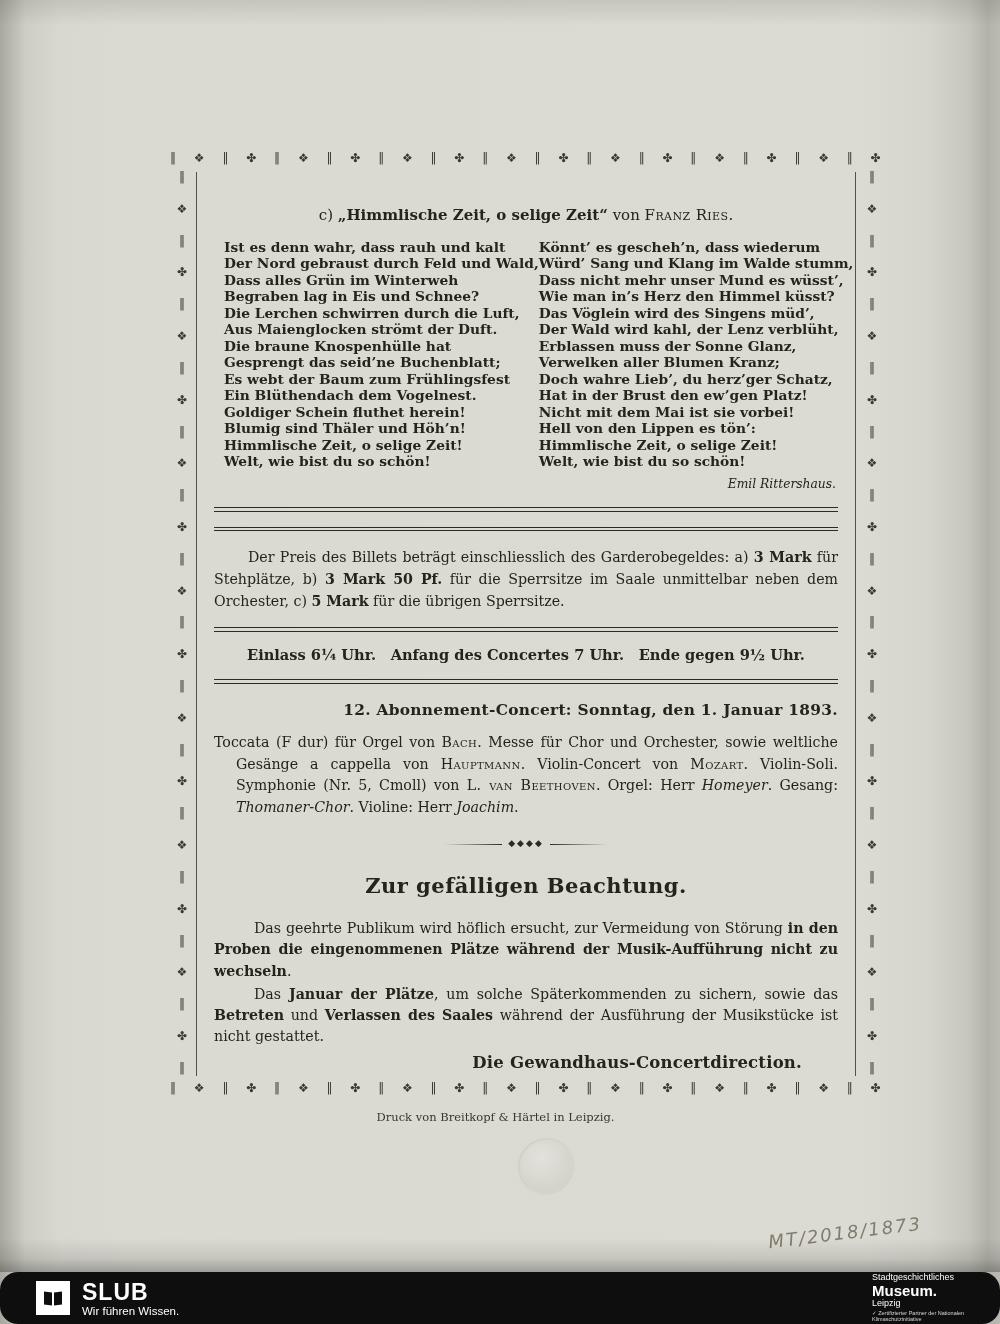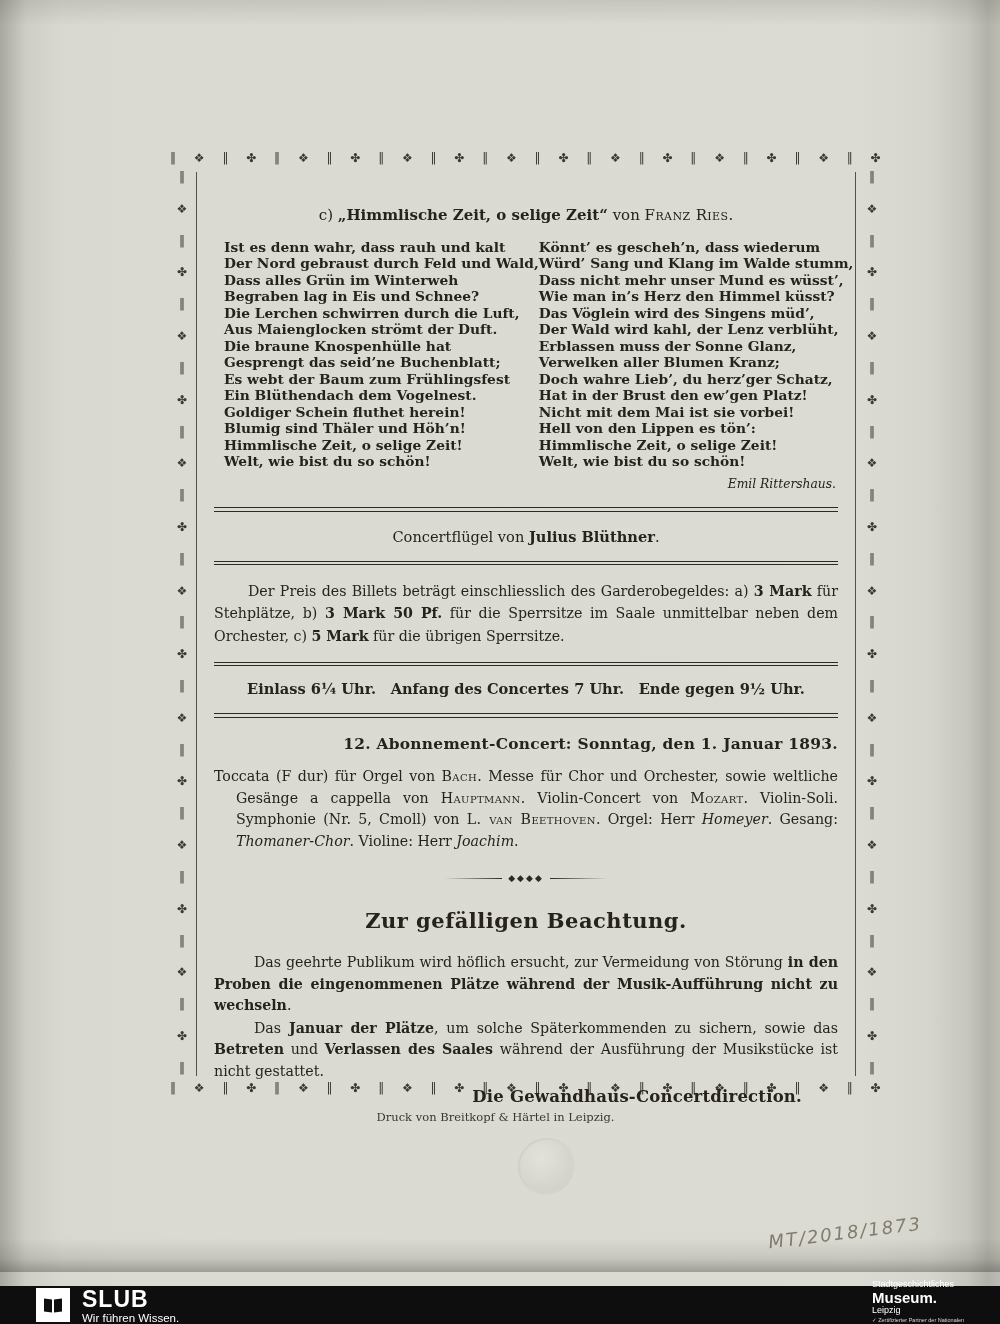--- a/index.html
+++ b/index.html
@@ -76,23 +76,23 @@
   .emboss-stamp { position:absolute; left:518px; top:1138px; width:58px; height:58px;
     border-radius:50%;
     background:radial-gradient(circle at 40% 35%, rgba(255,255,255,.35), rgba(0,0,0,.06) 60%, rgba(0,0,0,.10));
     box-shadow: inset 1px 1px 2px rgba(0,0,0,.12), inset -1px -1px 2px rgba(255,255,255,.4);
     opacity:.55; }
   .handwritten { position:absolute; left:768px; top:1222px; transform:rotate(-7deg);
     font-family:"DejaVu Sans", sans-serif; font-style:italic;
     color:#827c6e; font-size:18px; letter-spacing:2px; }
 
   
-  .footer { position:absolute; left:0; right:0; bottom:0; height:38px; background:#0e0e0e;
+  .footer { position:absolute; left:0; right:0; bottom:0; height:52px; background:#0e0e0e;
     color:#fff; display:flex; align-items:center; justify-content:space-between;
-    font-family:"Liberation Sans", sans-serif; }
+    font-family:"Liberation Sans", sans-serif;border-radius:18px; }
   .slub-block { display:flex; align-items:center; gap:12px; padding-left:36px; }
   .slub-logo { width:34px; height:34px; background:#fff; display:flex; align-items:center; justify-content:center; }
   .slub-book { width:18px; height:13px; position:relative; }
   .slub-book::before, .slub-book::after { content:""; position:absolute; top:0; width:8px; height:13px; background:#0e0e0e; }
   .slub-book::before { left:0; transform:skewY(8deg); }
   .slub-book::after  { right:0; transform:skewY(-8deg); }
   .slub-text .name { font-weight:bold; font-size:23px; line-height:24px; letter-spacing:1px; }
   .slub-text .tagline { font-size:11.5px; margin-top:1px; }
   .museum-block { padding-right:22px; width:128px; line-height:1.05; }
   .museum-block .l1 { font-size:9px; }
@@ -149,21 +149,20 @@
             <div class="poem-line">Hell von den Lippen es tön’:</div>
             <div class="poem-line">Himmlische Zeit, o selige Zeit!</div>
             <div class="poem-line">Welt, wie bist du so schön!</div>
           </div>
       </div>
 
       <div class="poet">Emil Rittershaus.</div>
 
       <div class="dbl-rule"></div>
 
-      <div class="piano-line"><span>Concertflügel von </span><span class="b">Julius Blüthner</span><span>.</span></div>
 
       <div class="dbl-rule"></div>
 
       <div class="price"><span>Der Preis des Billets beträgt einschliesslich des Garderobegeldes: a) </span><span class="b">3 Mark</span><span> für Stehplätze, b) </span><span class="b">3 Mark 50 Pf.</span><span> für die Sperrsitze im Saale unmittelbar neben dem Orchester, c) </span><span class="b">5 Mark</span><span> für die übrigen Sperrsitze.</span></div>
 
       <div class="dbl-rule"></div>
 
       <div class="times">Einlass 6¼ Uhr.  Anfang des Concertes 7 Uhr.  Ende gegen 9½ Uhr.</div>
 
       <div class="dbl-rule"></div>

